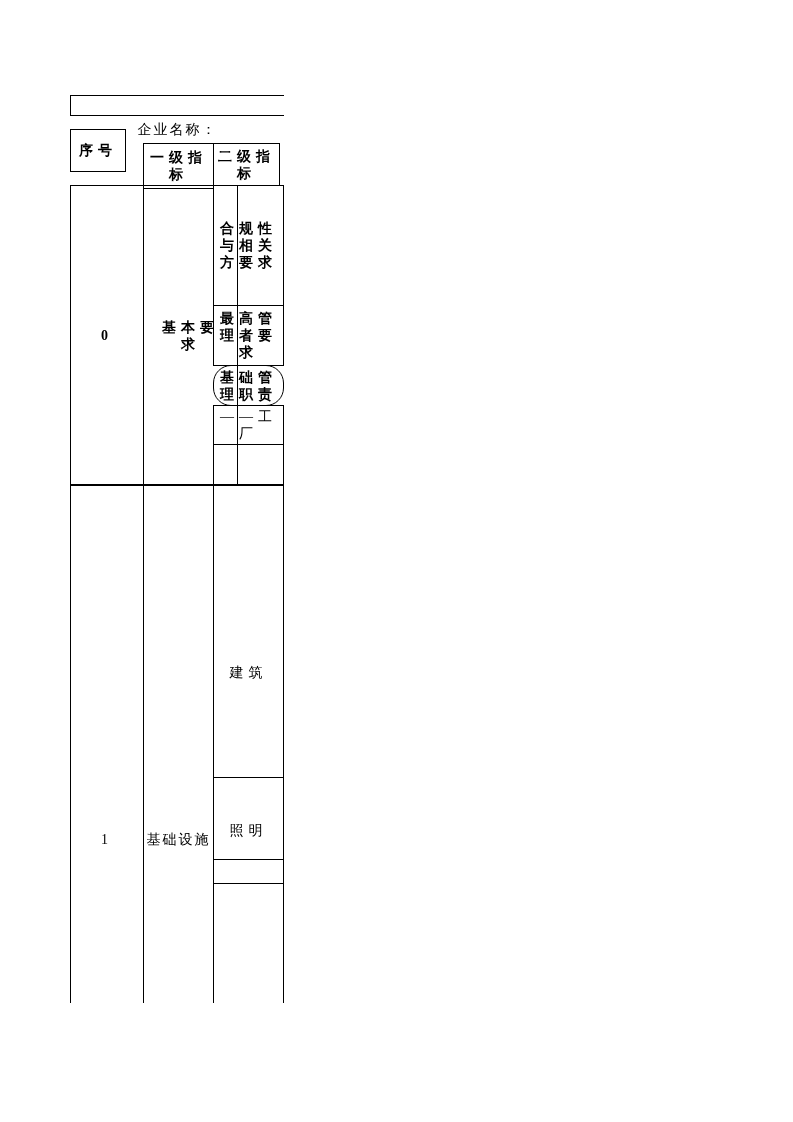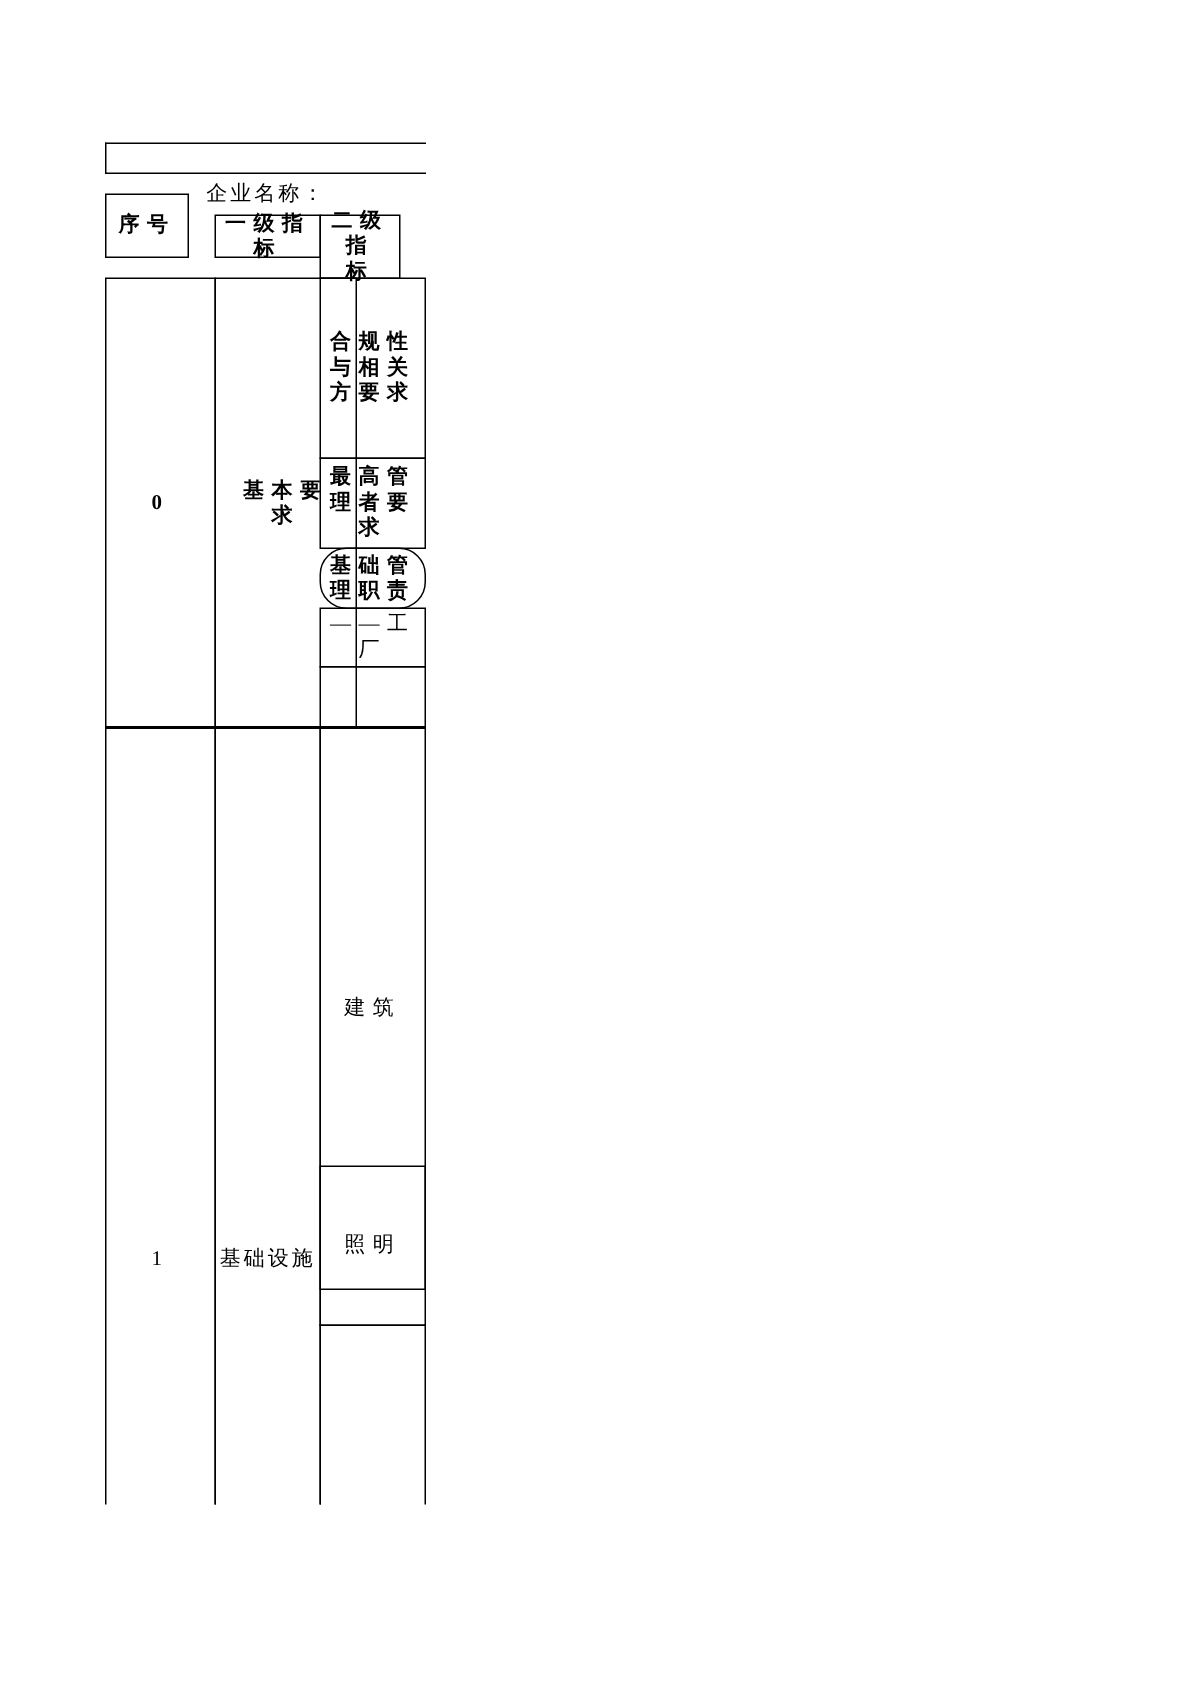--- a/index.html
+++ b/index.html
@@ -34,22 +34,22 @@
     border-top:1px solid #000;border-bottom:1px solid #000;border-left:1px solid #000;
   }
   .company{
     left:71px;top:116px;width:213px;height:27px;
     font-size:14px;line-height:27px;letter-spacing:2px;
     text-align:center;
   }
   .divider{left:70px;top:484px;width:214px;height:2px;background:#000;}
   
   .h1{left:70px;top:129px;width:56px;height:43px;}
-  .h2{left:143px;top:143px;width:71px;height:29px;}
-  .h3{left:213px;top:143px;width:54px;height:43px;}
+  .h2{left:143px;top:143px;width:71px;height:46px;}
+  .h3{left:213px;top:143px;width:67px;height:43px;}
   
   .r0no{left:70px;top:185px;width:74px;height:301px;}
   .r0l1{left:143px;top:185px;width:95px;height:301px;}
   .r0a{left:213px;top:185px;width:71px;height:121px;text-align:right;}
   .r0b{left:213px;top:305px;width:71px;height:61px;}
   .r0c{left:213px;top:365px;width:71px;height:41px;border-radius:18px;}
   .r0d{left:213px;top:405px;width:71px;height:40px;}
   .r0e{left:213px;top:444px;width:71px;height:42px;}
   
   .r1no{left:70px;top:485px;width:74px;height:518px;}

